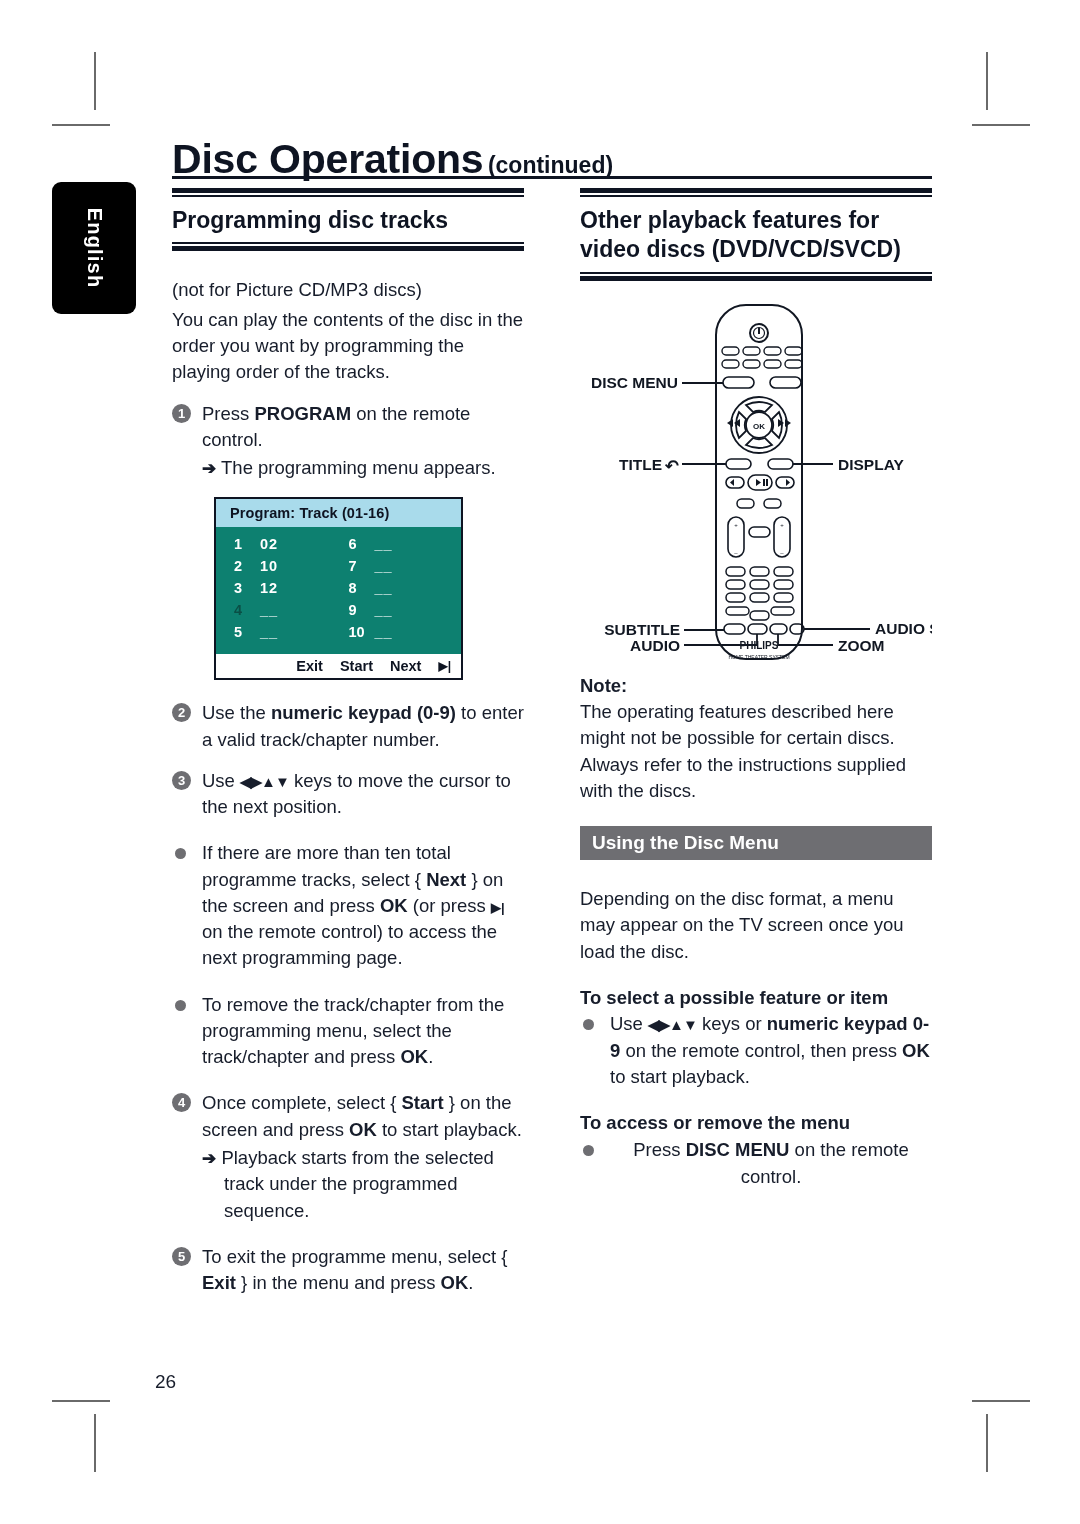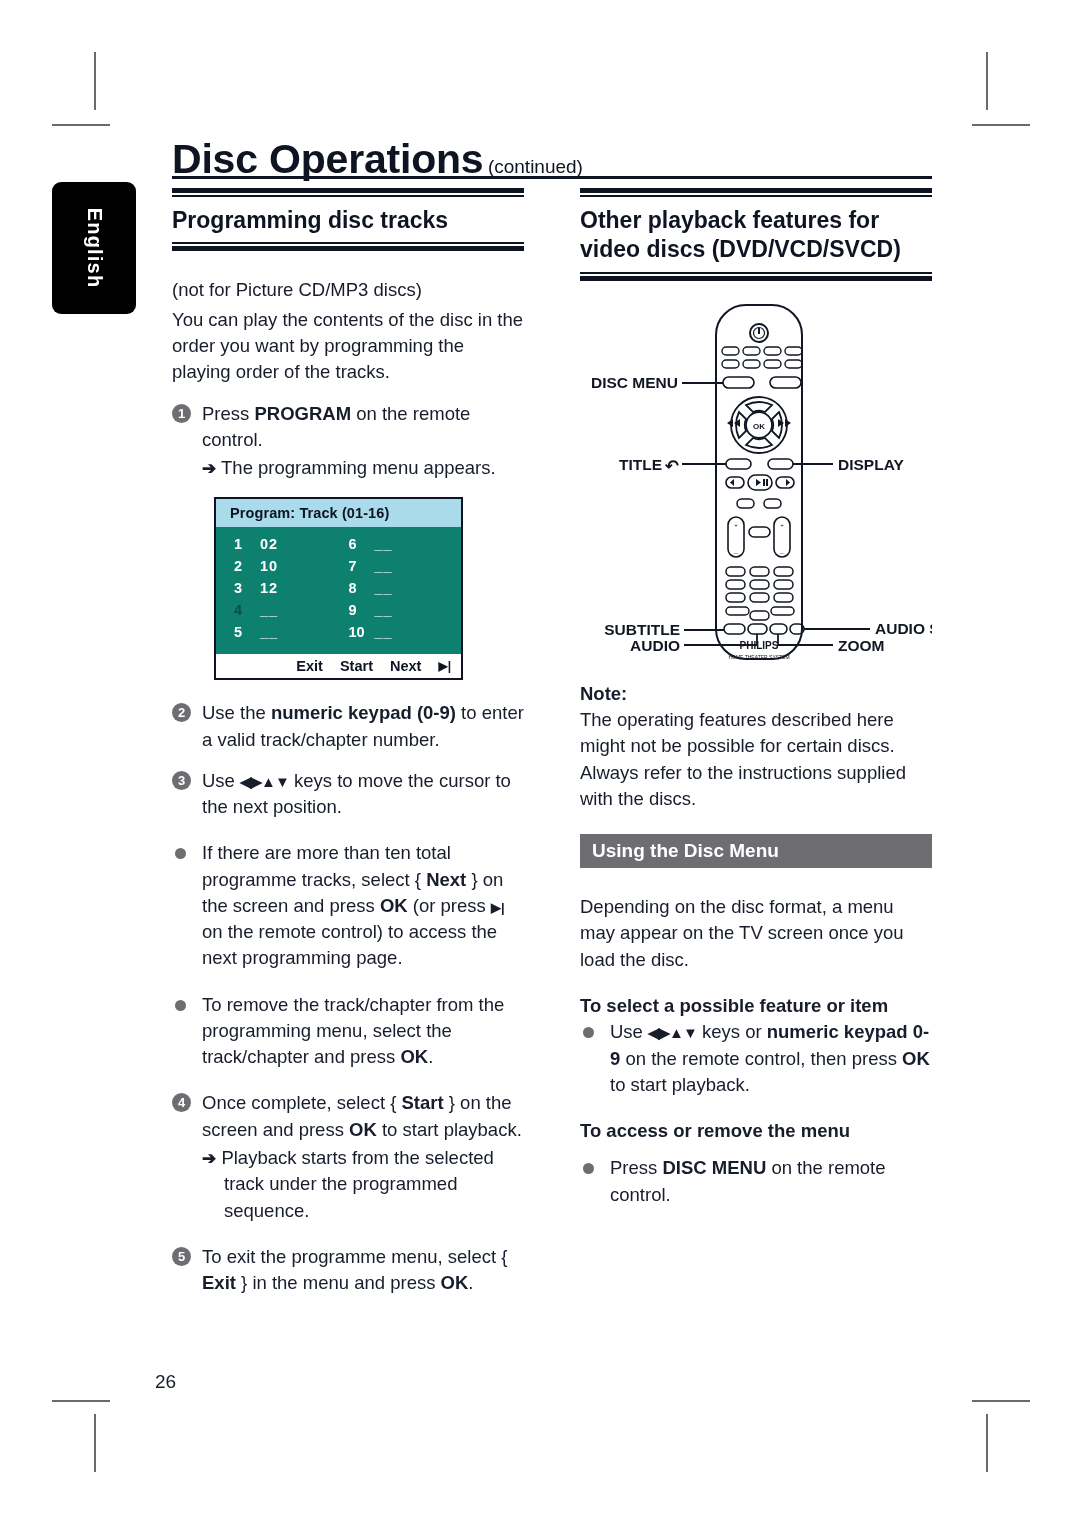--- a/index.html
+++ b/index.html
@@ -46,22 +46,22 @@
     left: 172px; top: 136px;
     width: 760px;
   }
   #chapter-title .main {
     font-size: 41px;
     font-weight: bold;
     letter-spacing: -0.2px;
     color: #0e1422;
   }
   #chapter-title .cont {
-    font-size: 19px;
-    font-weight: normal;
+    font-size: 23px;
+    font-weight: bold;
   }
   #chapter-rule {
     position: absolute;
     left: 172px; top: 176px;
     width: 760px; height: 3px;
     background: #0e1422;
   }
 
   
   #col-left  { position: absolute; left: 172px; top: 188px;  width: 352px; }
@@ -460,41 +460,41 @@
         <text x="82" y="169" font-family="'Liberation Sans',sans-serif" font-size="15.5" font-weight="bold" text-anchor="end" fill="#111722">TITLE</text>
         <text x="99" y="171" font-family="'DejaVu Sans',sans-serif" font-size="17" font-weight="bold" text-anchor="end" fill="#111722">↶</text>
         <text x="100" y="334" font-family="'Liberation Sans',sans-serif" font-size="15.5" font-weight="bold" text-anchor="end" fill="#111722">SUBTITLE</text>
         <text x="100" y="350" font-family="'Liberation Sans',sans-serif" font-size="15.5" font-weight="bold" text-anchor="end" fill="#111722">AUDIO</text>
         <text x="258" y="169" font-family="'Liberation Sans',sans-serif" font-size="15.5" font-weight="bold" fill="#111722">DISPLAY</text>
         <text x="295" y="333" font-family="'Liberation Sans',sans-serif" font-size="15.5" font-weight="bold" fill="#111722">AUDIO SYNC</text>
         <text x="258" y="350" font-family="'Liberation Sans',sans-serif" font-size="15.5" font-weight="bold" fill="#111722">ZOOM</text>
       </svg>
     </div>
 
-    <div class="para" style="margin-top:20px;">
+    <div class="para" style="margin-top:12px;">
       <b>Note:</b><br>
       <span>The operating features described here might not be possible for certain discs. Always refer to the instructions supplied with the discs.</span>
     </div>
 
     <div class="bar-head">Using the Disc Menu</div>
 
     <div class="para">Depending on the disc format, a menu may appear on the TV screen once you load the disc.</div>
 
     <div class="para" style="margin-top:20px;">
       <b>To select a possible feature or item</b>
     </div>
     <div class="step nogap" style="margin-top:0;">
       <span class="dot"></span>
       <span>Use </span><b style="font-size:15px;letter-spacing:-1px;">◀▶▲▼</b><span> keys or </span><b>numeric keypad</b><span> </span><b>0-9</b><span> on the remote control, then press </span><b>OK</b><span> to start playback.</span>
     </div>
 
     <div class="para" style="margin-top:20px;">
       <b>To access or remove the menu</b>
     </div>
-    <div class="step nogap" style="margin-top:11px;">
+    <div class="step nogap" style="margin-top:1px;text-align:center;">
       <span class="dot"></span>
       <span>Press </span><b>DISC MENU</b><span> on the remote control.</span>
     </div>
 
   </div>
 
   <div id="page-number">26</div>
 
 </div>
 

